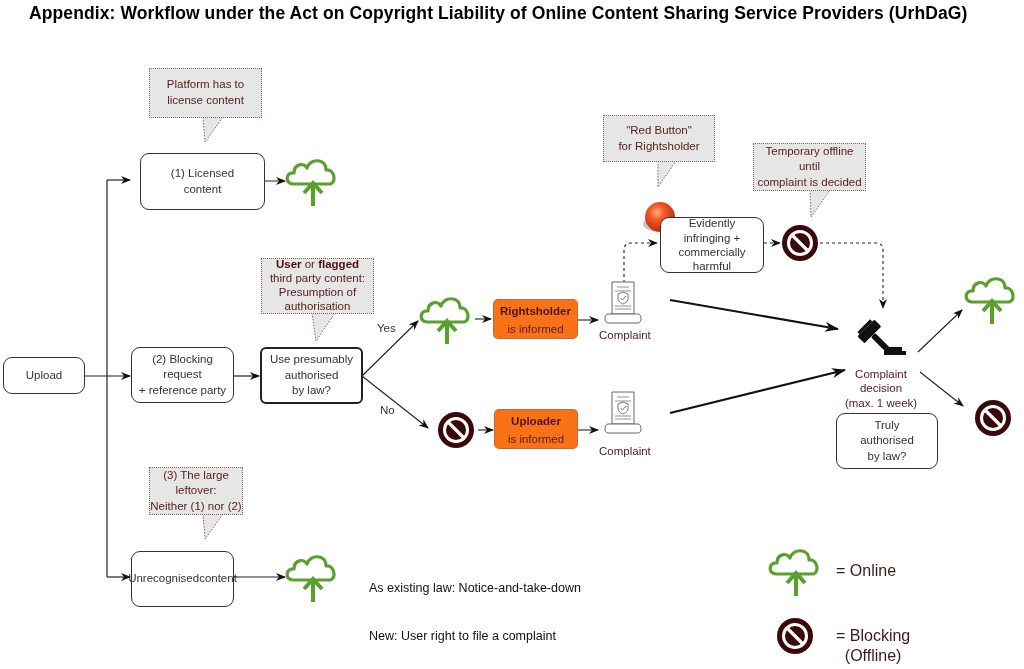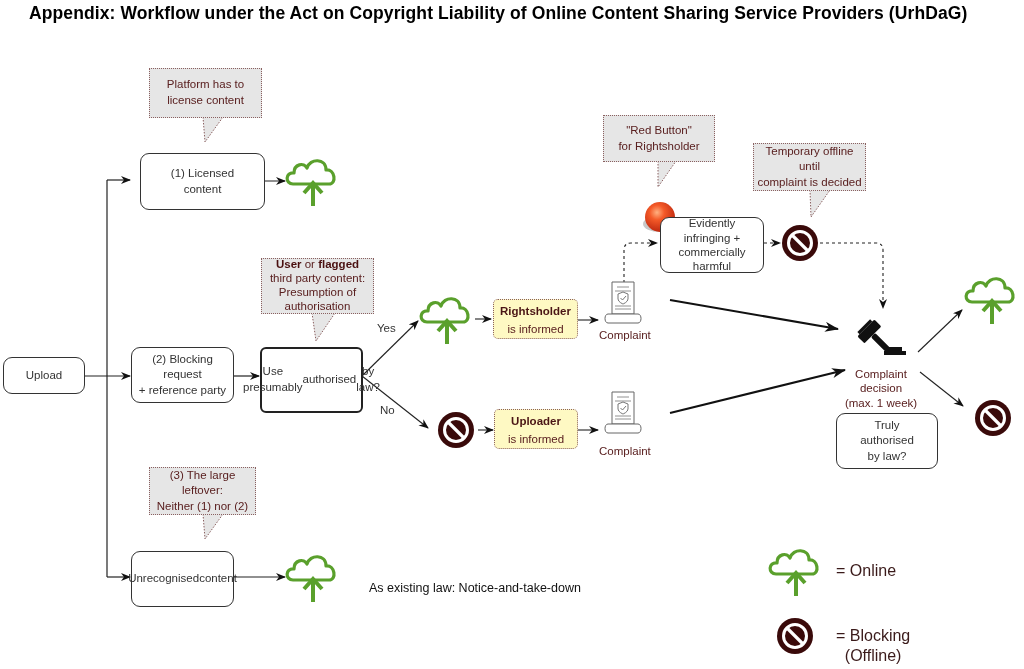--- a/index.html
+++ b/index.html
@@ -3,21 +3,21 @@
 <meta charset="utf-8">
 <style>
   html, body { margin:0; padding:0; background:#ffffff; }
   body { width:1024px; height:669px; position:relative; overflow:hidden; font-family:"Liberation Sans", sans-serif; }
   #title { position:absolute; left:29px; top:3px; font-size:17.5px; font-weight:bold; color:#000; white-space:nowrap; letter-spacing:0.1px; }
   svg#diagram { position:absolute; left:0; top:0; }
   .box { position:absolute; border:1.3px solid #333; border-radius:9px; background:#fff; color:#333; font-size:11.5px; text-align:center; display:flex; align-items:center; justify-content:center; line-height:1.35; box-sizing:border-box; }
   .box.thick { border:2px solid #222; border-radius:6px; }
   .callout { position:absolute; background:#e6e6e6; border:1px dotted #8a6060; color:#5a2020; font-size:11.5px; text-align:center; line-height:1.35; box-sizing:border-box; display:flex; align-items:center; justify-content:center; }
   .callout b { color:#4a1010; }
-  .dotbox { position:absolute; border:1px dotted #8a6060; border-radius:5px; background:#fef9c3; text-align:center; font-size:11.5px; color:#5a2020; line-height:1.6; box-sizing:border-box; }
+  .dotbox { position:absolute; border:1px dotted #8a6060; border-radius:5px; background:#f97316; text-align:center; font-size:11.5px; color:#5a2020; line-height:1.6; box-sizing:border-box; }
   .dotbox b { color:#4a1515; display:block; }
   .lbl { position:absolute; font-size:11.5px; color:#333; white-space:nowrap; }
   .red-lbl { position:absolute; font-size:11.5px; color:#5a2020; text-align:center; white-space:nowrap; line-height:1.35; }
   .note { position:absolute; font-size:12.5px; color:#111; line-height:1.3; white-space:pre; }
   .legend-text { position:absolute; font-size:16px; color:#3a1a1a; text-align:center; line-height:1.25; white-space:nowrap; }
 </style>
 </head>
 <body>
 
 <div id="title">Appendix: Workflow under the Act on Copyright Liability of Online Content Sharing Service Providers (UrhDaG)</div>
@@ -129,21 +129,21 @@
 <div class="box" style="left:131px;top:153px;width:125px;height:57px;flex-direction:column;margin-left:9px;">
   <span>(1) Licensed</span>
   <span>content</span>
 </div>
 
 <div class="box" style="left:131px;top:347px;width:103px;height:56px;flex-direction:column;">
   <span>(2) Blocking request</span>
   <span>+ reference party</span>
 </div>
 
-<div class="box thick" style="left:260px;top:347px;width:103px;height:66px;flex-direction:row;">
+<div class="box thick" style="left:260px;top:347px;width:103px;height:57px;flex-direction:column;">
   <span>Use presumably</span>
   <span>authorised</span>
   <span>by law?</span>
 </div>
 
 <div class="box" style="left:131px;top:551px;width:103px;height:56px;flex-direction:row;">
   <span>Unrecognised</span>
   <span>content</span>
 </div>
 
@@ -165,21 +165,21 @@
   <span>license content</span>
 </div>
 
 <div class="callout" style="left:261px;top:258px;width:113px;height:56px;flex-direction:column;line-height:1.2;">
   <span><b>User</b><span style="white-space:pre"> or </span><b>flagged</b></span>
   <span>third party content:</span>
   <span>Presumption of</span>
   <span>authorisation</span>
 </div>
 
-<div class="callout" style="left:149px;top:467px;width:107px;height:48px;flex-direction:column;">
+<div class="callout" style="left:149px;top:467px;width:94px;height:48px;flex-direction:column;">
   <span>(3) The large leftover:</span>
   <span>Neither (1) nor (2)</span>
 </div>
 
 <div class="callout" style="left:603px;top:115px;width:112px;height:47px;flex-direction:column;">
   <span>"Red Button"</span>
   <span>for Rightsholder</span>
 </div>
 
 <div class="callout" style="left:753px;top:143px;width:113px;height:48px;flex-direction:column;">
@@ -203,20 +203,21 @@
 <div class="red-lbl" style="left:599px;top:444px;">Complaint</div>
 
 <div class="red-lbl" style="left:846px;top:367px;width:70px;display:flex;flex-direction:column;align-items:center;line-height:1.25;">
   <span>Complaint</span>
   <span>decision</span>
   <span>(max. 1 week)</span>
 </div>
 
 <div class="note" style="left:369px;top:547px;">
   <div>As existing law: Notice-and-take-down</div>
+  <div>New: User right to file a complaint</div>
   
 </div>
 
 <div class="legend-text" style="left:836px;top:561px;">= Online</div>
 <div class="legend-text" style="left:836px;top:626px;display:flex;flex-direction:column;align-items:center;">
   <span>= Blocking</span>
   <span>(Offline)</span>
 </div>
 
 </body></html>

